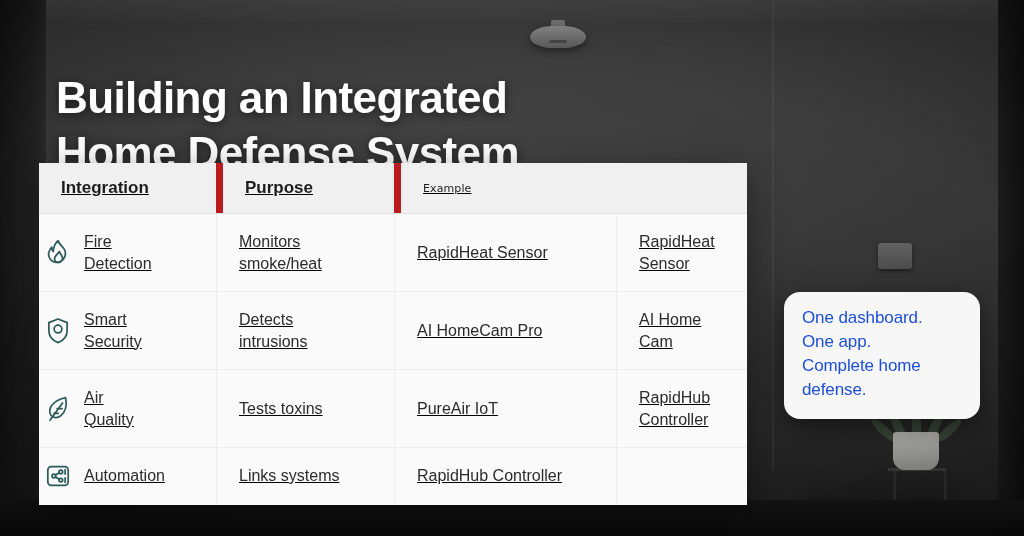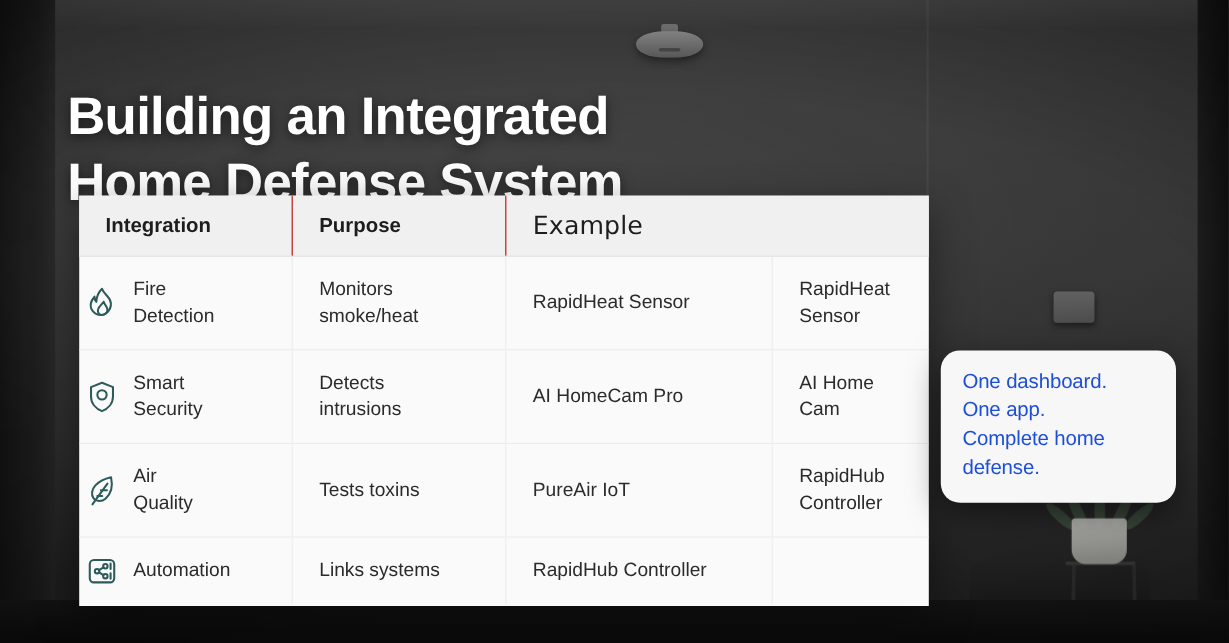--- a/index.html
+++ b/index.html
@@ -168,46 +168,47 @@
     font-weight: 700;
     line-height: 1.24;
     letter-spacing: -0.6px;
     text-shadow: 0 2px 10px rgba(0,0,0,.55);
   }
   .title-line { display: block; }
 
   
   .table-panel {
     position: absolute;
-    left: 66px; top: 163px;
+    left: 39px; top: 163px;
     width: 708px; height: 342px;
     background: #fafafa;
     box-shadow: 0 10px 34px rgba(0,0,0,.45);
     overflow: hidden;
+    text-decoration: underline;
   }
   .thead {
     display: flex;
     height: 50px;
     background: #f0f0f0;
     border-bottom: 1px solid #e3e3e3;
   }
   .th {
     display: flex;
     align-items: center;
     font-size: 17px;
     font-weight: 600;
     color: #1d1d1d;
     padding-left: 22px;
     box-sizing: border-box;
   }
-  .th.sep { border-left: 1px solid #b91c1c; }
+  .th.sep { border-left: 7px solid #b91c1c; }
   .th-example {
     font-family: "DejaVu Sans", sans-serif;
     font-weight: 500;
-    font-size: 21px;
+    font-size: 11px;
     letter-spacing: .1px;
   }
 
   .col-integration { width: 177px; }
   .col-purpose     { width: 178px; }
   .col-example     { width: 222px; }
   .col-product     { width: 131px; }
 
   .trow {
     display: flex;

